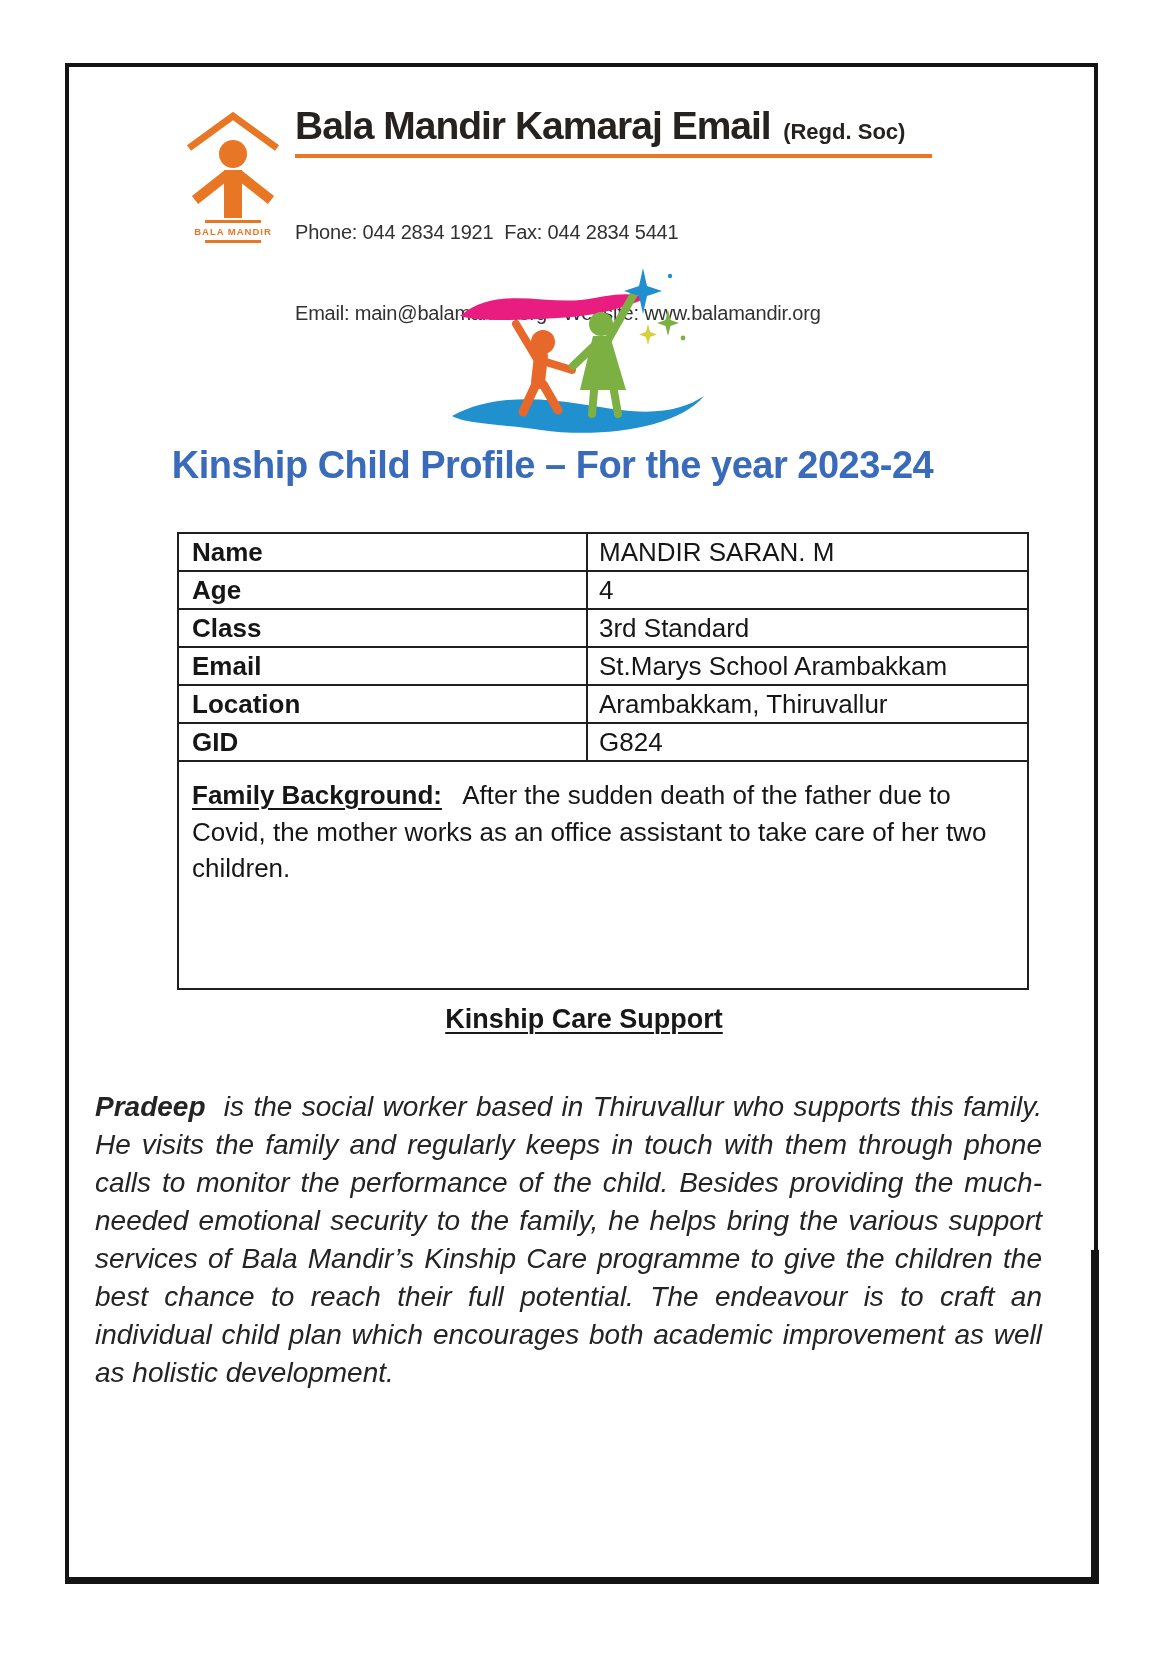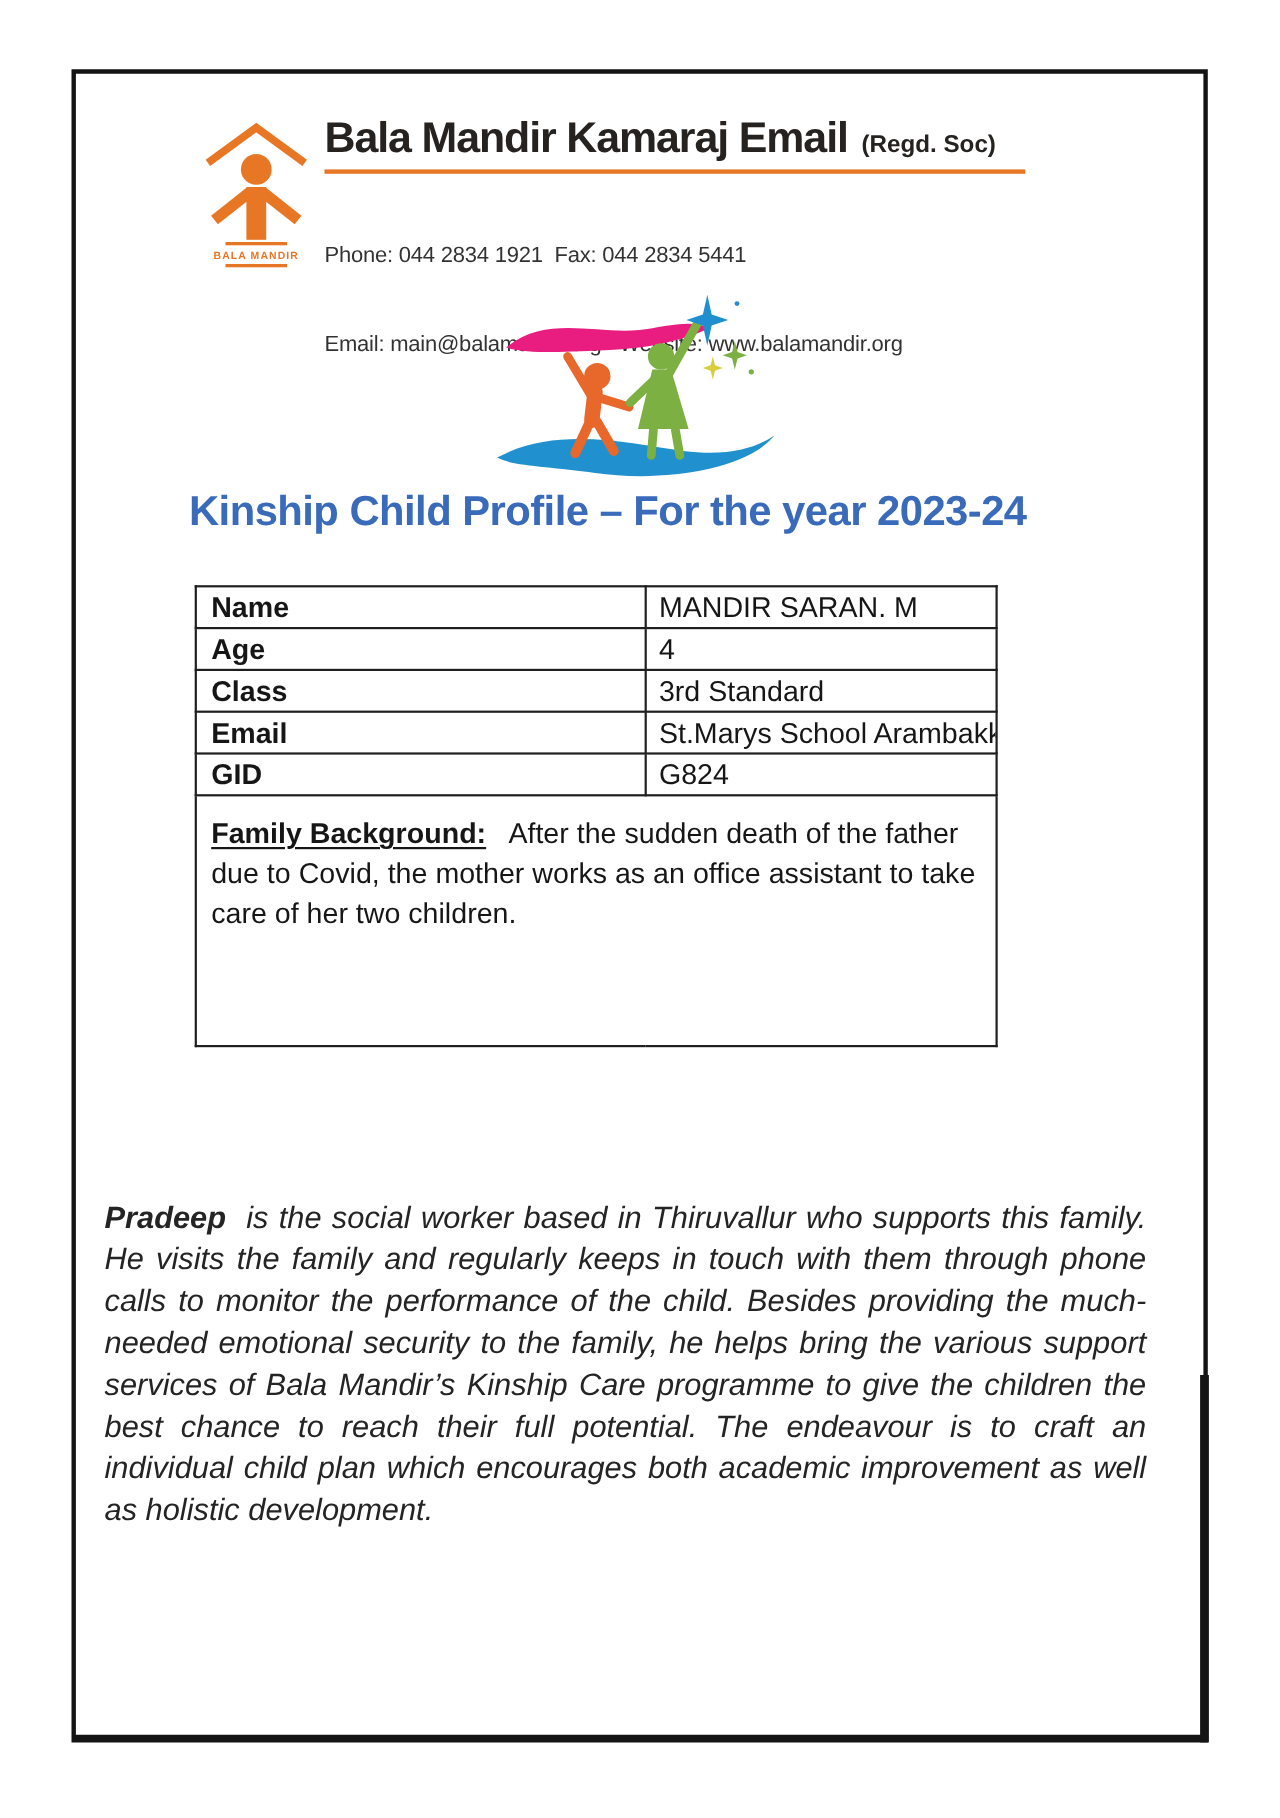--- a/index.html
+++ b/index.html
@@ -44,21 +44,21 @@
   .main-title{
     position:absolute;left:70px;top:444px;width:965px;
     text-align:center;
     font-size:38px;font-weight:bold;letter-spacing:-0.5px;
     color:#3a6bbb;
   }
   
   .profile-table{
     position:absolute;left:177px;top:532px;
     border-collapse:collapse;
-    width:730px;table-layout:fixed;
+    width:852px;table-layout:fixed;
     font-size:26px;color:#161616;
   }
   .profile-table td{
     border:2px solid #1f1f1f;
     height:36px;padding:0 0 0 13px;
     overflow:hidden;white-space:nowrap;
   }
   .profile-table td.lbl{font-weight:bold;width:394px;}
   .profile-table td.val{padding-left:11px;}
   .profile-table td.family-cell{
@@ -159,25 +159,30 @@
       </tr>
       <tr>
         <td class="lbl">Class</td>
         <td class="val">3rd Standard</td>
       </tr>
       <tr>
         <td class="lbl">Email</td>
         <td class="val">St.Marys School Arambakkam</td>
       </tr>
       <tr>
+        <td class="lbl">Location</td>
+        <td class="val">Arambakkam, Thiruvallur</td>
+      </tr>
+      <tr>
         <td class="lbl">GID</td>
         <td class="val">G824</td>
       </tr>
       <tr>
         <td class="family-cell" colspan="2"><span class="fb-label">Family Background:</span><span>   After the sudden death of the father due to Covid, the mother works as an office assistant to take care of her two children.</span></td>
       </tr>
     </tbody>
   </table>
 
+  <div class="support-heading">Kinship Care Support</div>
 
   <p class="support-paragraph"><span class="support-lead">Pradeep</span><span> is the social worker based in Thiruvallur who supports this family. He visits the family and regularly keeps in touch with them through phone calls to monitor the performance of the child. Besides providing the much-needed emotional security to the family, he helps bring the various support services of Bala Mandir’s Kinship Care programme to give the children the best chance to reach their full potential. The endeavour is to craft an individual child plan which encourages both academic improvement as well as holistic development.</span></p>
 
 </div>
 
 </body></html>

